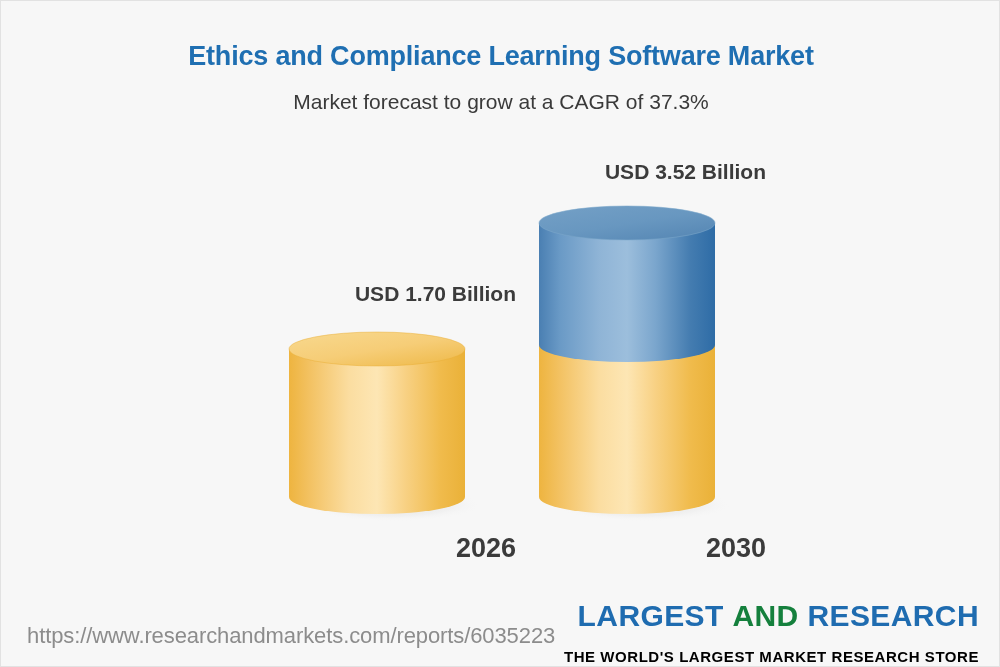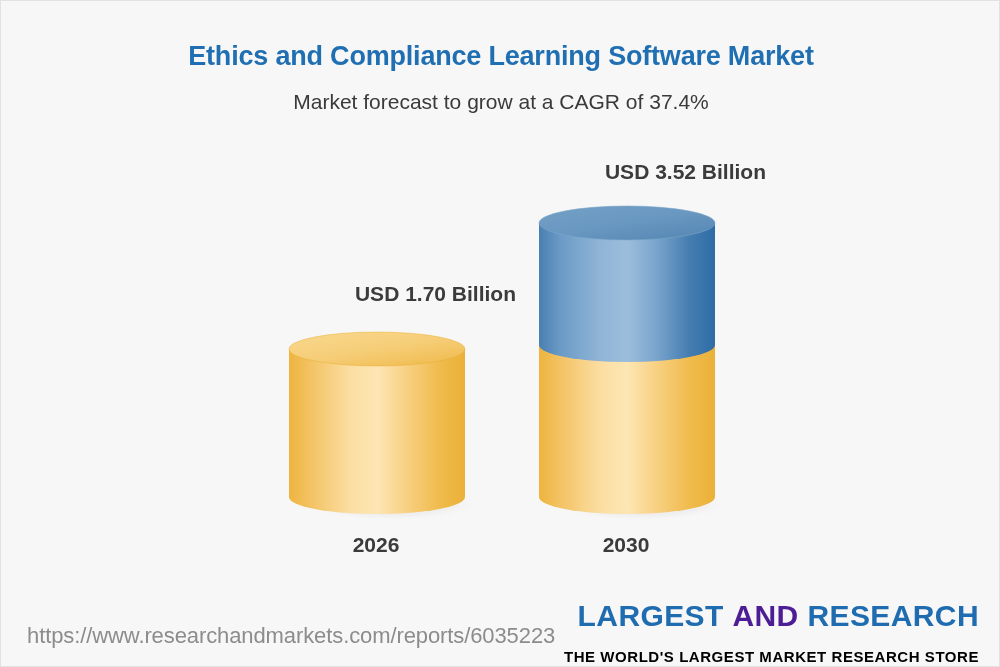--- a/index.html
+++ b/index.html
@@ -62,22 +62,22 @@
     width: 280px;
     text-align: right;
     font-size: 21px;
     font-weight: bold;
     color: #3b3b3b;
     white-space: nowrap;
   }
   .bar-category-label {
     position: absolute;
     width: 280px;
-    text-align: center;
-    font-size: 21px;
+    text-align: right;
+    font-size: 27px;
     font-weight: bold;
     color: #3b3b3b;
   }
   .cylinder-svg {
     position: absolute;
     overflow: visible;
   }
 
   
   .footer-url {
@@ -96,38 +96,38 @@
   }
   .brand-wordmark {
     font-size: 30px;
     font-weight: bold;
     letter-spacing: 0.4px;
     line-height: 1;
     white-space: nowrap;
   }
   .brand-word-research,
   .brand-word-markets { color: #1f6cb0; }
-  .brand-word-and { color: #4c1d95; margin-top: 44px; }
+  .brand-word-and { color: #15803d; margin-top: 44px; }
   .brand-tagline {
     margin-top: 17px;
     font-size: 15px;
     font-weight: bold;
     color: #000000;
     letter-spacing: 0.55px;
     white-space: nowrap;
   }
 </style>
 </head>
 <body>
 
 <div id="infographic">
 
   <div class="chart-title">Ethics and Compliance Learning Software Market</div>
 
-  <div class="chart-subtitle">Market forecast to grow at a CAGR of 37.4%</div>
+  <div class="chart-subtitle">Market forecast to grow at a CAGR of 37.3%</div>
 
   <div class="plot-area">
 
     <div class="bar-group">
 
       <div class="bar-value-label" style="left: 235px; top: 281px;">USD 1.70 Billion</div>
 
       <svg class="cylinder-svg" style="left: 288px; top: 331px;" width="176" height="190" viewBox="0 0 176 190">
         <defs>
           <linearGradient id="goldBody" x1="0" y1="0" x2="1" y2="0">

